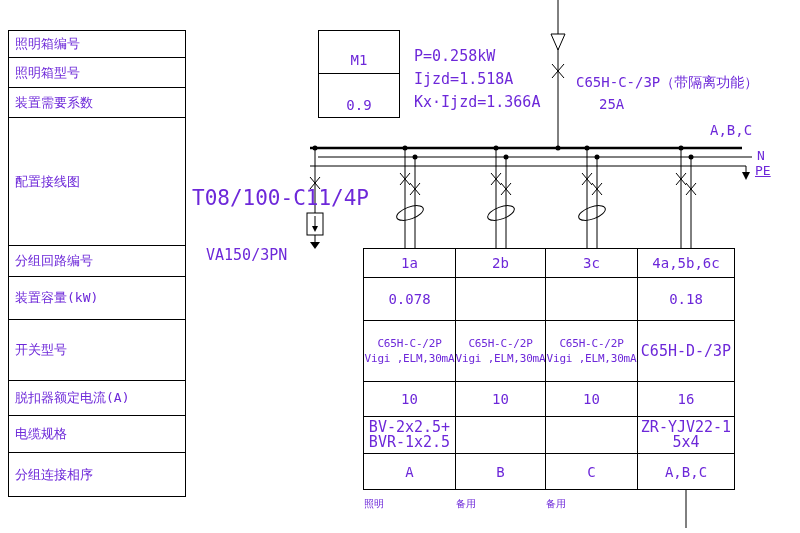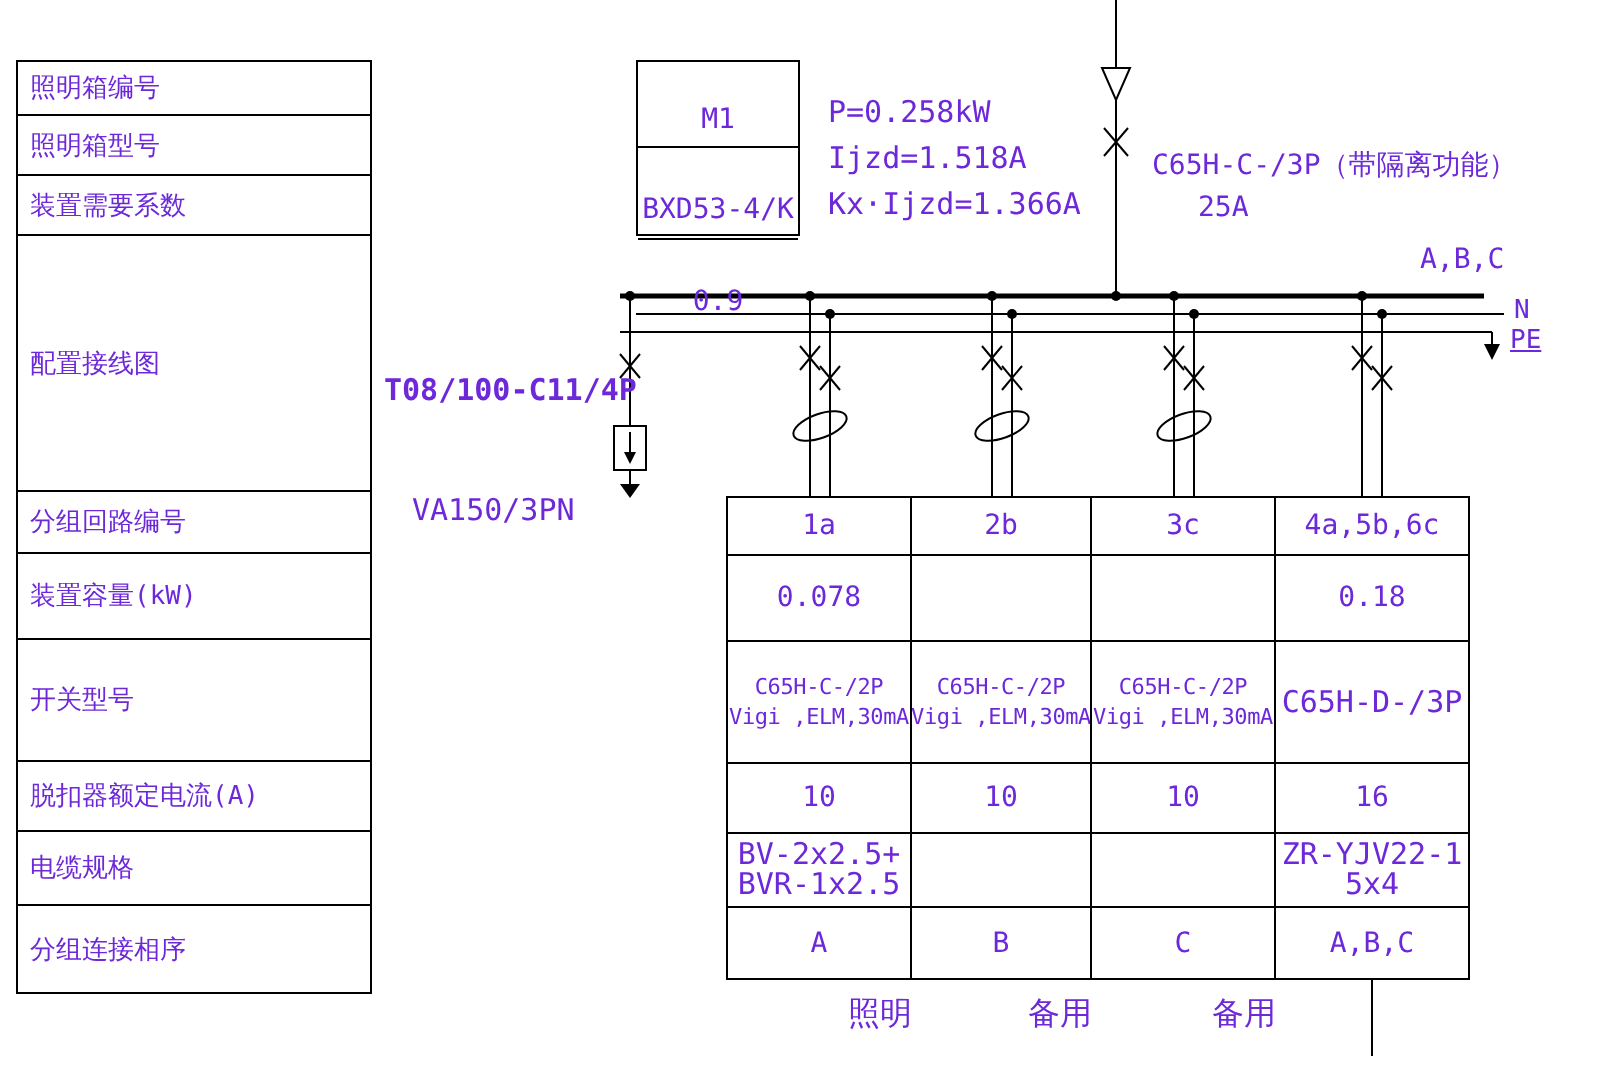--- a/index.html
+++ b/index.html
@@ -21,21 +21,21 @@
   .info-table .irow { border-bottom:1px solid #000; display:flex; align-items:center; justify-content:center; font-size:14px; white-space:nowrap;margin-top:16px; }
   .info-table .irow:last-child { border-bottom:none; }
 
   
   .calc { position:absolute; left:414px; top:45px; font-size:15px; line-height:23px; white-space:nowrap; }
 
   
   .label { position:absolute; white-space:nowrap; }
   .breaker-model { left:576px; top:74px; font-size:14px; }
   .breaker-rating { left:599px; top:96px; font-size:14px; }
-  .spd1 { left:192px; top:186px; font-size:15px;font-weight:bold; }
+  .spd1 { left:192px; top:186px; font-size:21px; }
   .spd2 { left:206px; top:206px; font-size:15px;margin-top:40px; }
   .bus-abc { left:710px; top:122px; font-size:14px; }
   .bus-n  { left:757px; top:148px; font-size:13px; }
   .bus-pe { left:755px; top:163px; font-size:13px;text-decoration:underline; }
 
   
   .main-table {
     position:absolute; left:363px; top:248px; width:372px; height:242px;
     border:1px solid #000; background:#fff;
     display:grid;
@@ -45,21 +45,21 @@
   .main-table .cell {
     border-right:1px solid #000; border-bottom:1px solid #000;
     display:flex; flex-direction:column; align-items:center; justify-content:center;
     font-size:14px; overflow:hidden; white-space:nowrap;
   }
   .main-table .cell:nth-child(4n) { border-right:none; }
   .main-table .cell:nth-child(n+21) { border-bottom:none; }
   .main-table .sub  { font-size:11px; line-height:15px; letter-spacing:-0.2px; }
   .main-table .sub2 { font-size:15px; line-height:15px; }
 
-  .purpose { position:absolute; top:497px; font-size:16px; text-align:right; white-space:nowrap; }
+  .purpose { position:absolute; top:497px; font-size:10px; text-align:left; white-space:nowrap; }
   .p1 { left:364px; width:92px; }
   .p2 { left:456px; width:90px; }
   .p3 { left:546px; width:92px; }
 </style>
 </head>
 <body>
 
 <div class="page">
 
   <svg class="wiring" width="800" height="533" viewBox="0 0 800 533">
@@ -159,21 +159,20 @@
     <div class="lrow" style="height:31px">分组回路编号</div>
     <div class="lrow" style="height:43px">装置容量(kW)</div>
     <div class="lrow" style="height:61px">开关型号</div>
     <div class="lrow" style="height:35px">脱扣器额定电流(A)</div>
     <div class="lrow" style="height:37px">电缆规格</div>
     <div class="lrow" style="height:43px">分组连接相序</div>
   </div>
 
   <div class="info-table">
     <div class="irow" style="height:27px">M1</div>
-    <div class="irow" style="height:30px">BXD53-4/K</div>
     <div class="irow" style="height:29px">0.9</div>
   </div>
 
   <div class="calc">
     <div>P=0.258kW</div>
     <div>Ijzd=1.518A</div>
     <div>Kx·Ijzd=1.366A</div>
   </div>
 
   <div class="label breaker-model">C65H-C-/3P（带隔离功能）</div>

